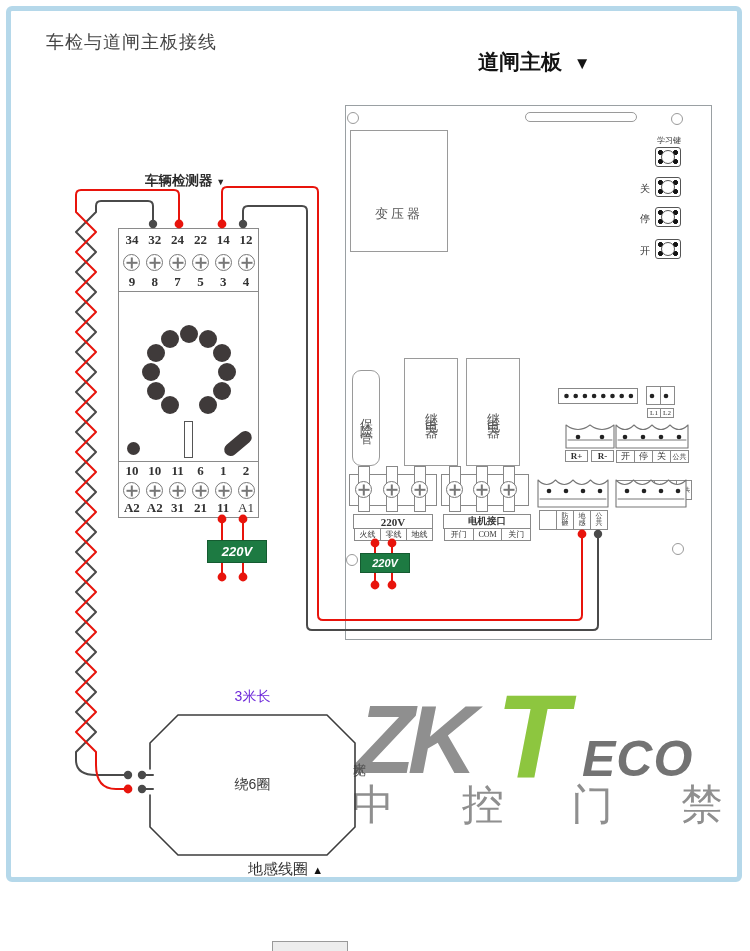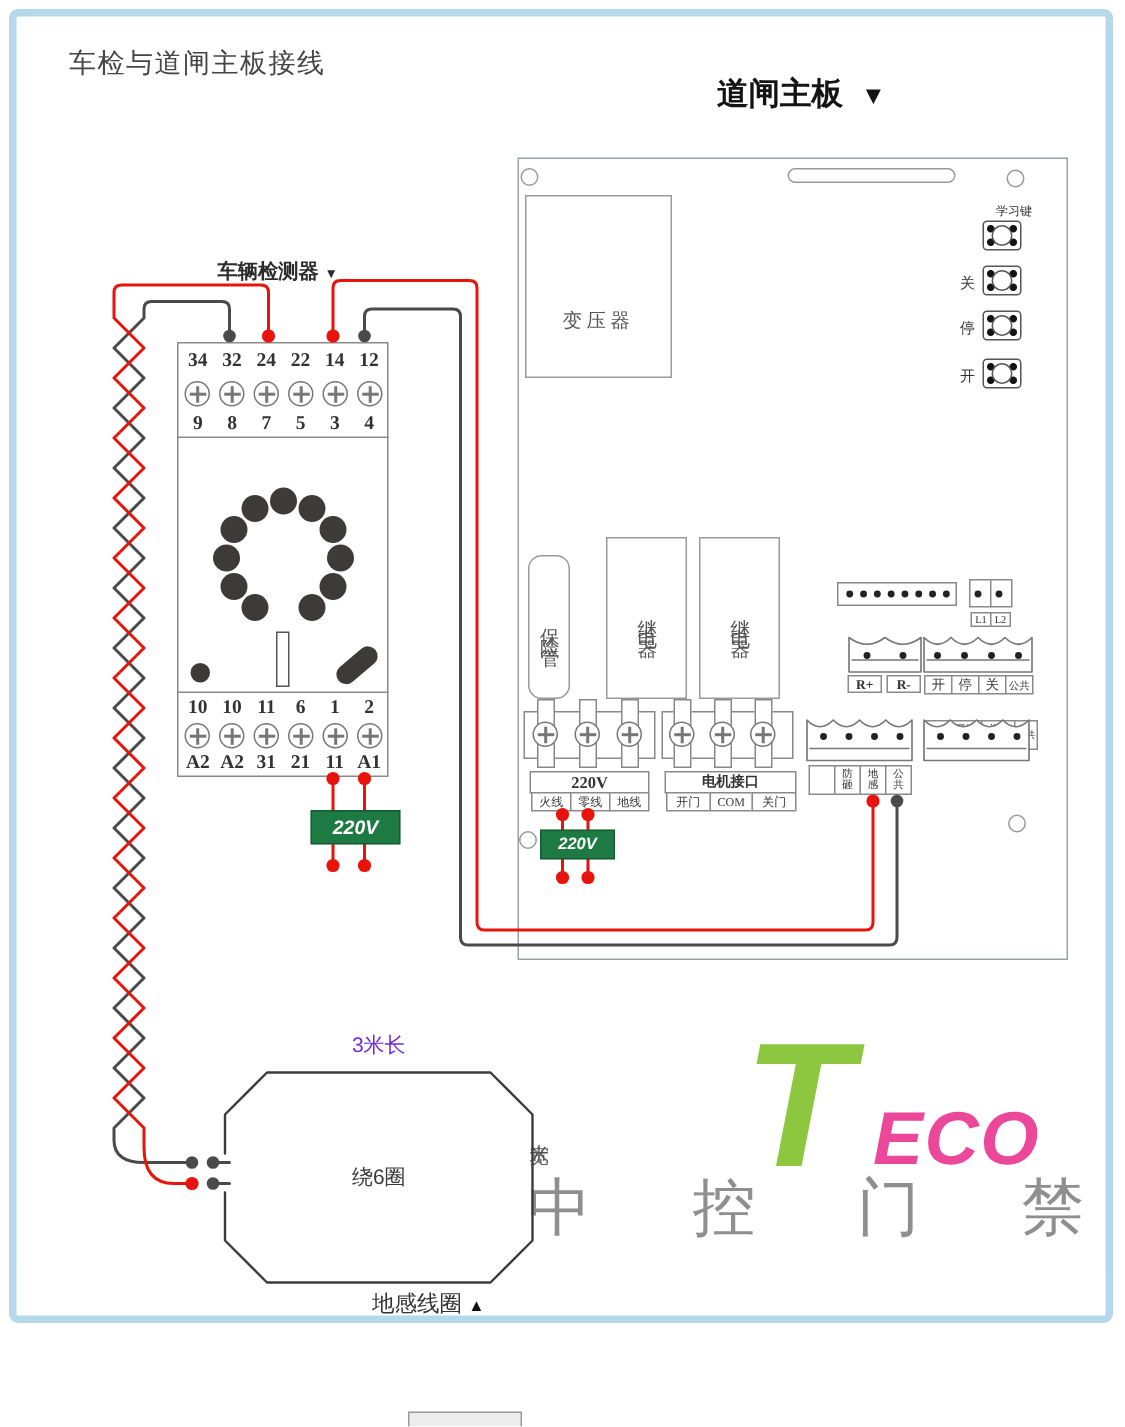--- a/index.html
+++ b/index.html
@@ -42,22 +42,23 @@
        font-style:italic;font-weight:bold;z-index:6;border:1px solid rgba(0,0,0,.25);}
   .stack{font-size:7px;line-height:7.5px;padding:2px 3px;word-break:break-all;}
   .wm{position:absolute;z-index:1;font-style:italic;font-weight:800;line-height:1;}
   .dividerH{position:absolute;height:0;border-top:1.1px solid #8a8a8a;}
 </style>
 </head>
 <body>
 
 <div id="stage">
 
+  <div class="wm" style="left:356px;top:692px;font-size:96px;color:#8f8f8f;letter-spacing:-7px;">ZK</div>
   <div class="wm" style="left:496px;top:678px;font-size:118px;color:#8dc63f;">T</div>
-  <div class="wm" style="left:582px;top:734px;font-size:50px;color:#ec4899;letter-spacing:1px;">ECO</div>
+  <div class="wm" style="left:582px;top:734px;font-size:50px;color:#737373;letter-spacing:1px;">ECO</div>
   <div class="wm" style="left:352px;top:784px;font-size:42px;color:#8f8f8f;font-style:normal;font-weight:500;word-spacing:56px;">中 控 门 禁</div>
 
   <div class="abs frame" style="left:6px;top:6px;width:736px;height:876px;z-index:0;"></div>
 
   <div class="abs" style="left:46px;top:30px;font-size:18px;color:#454545;letter-spacing:1px;z-index:3;">车检与道闸主板接线</div>
   <div class="abs" style="left:478px;top:48px;font-size:21px;font-weight:bold;color:#141414;z-index:3;">
     <span>道闸主板</span>
     <span style="font-size:17px;margin-left:6px;">▼</span>
   </div>
   <div class="abs" style="left:145px;top:172px;font-size:13.5px;font-weight:bold;color:#2c2c2c;z-index:3;">
@@ -140,21 +141,21 @@
     <div class="cell stack">地感</div>
     <div class="cell stack">公共</div>
   </div>
   <div class="cells serif" style="left:616px;top:480px;width:76px;height:20px;z-index:3;">
     <div class="cell" style="font-size:7px;">5V</div>
     <div class="cell stack" style="font-size:6.5px;line-height:7px;">开闸位</div>
     <div class="cell stack" style="font-size:6.5px;line-height:7px;">关闸位</div>
     <div class="cell" style="font-size:6.5px;">公共</div>
   </div>
 
-  <div class="btnlabel" style="left:650px;top:135px;font-size:8px;width:38px;text-align:right;z-index:3;">学习键</div>
+  <div class="btnlabel" style="left:650px;top:135px;font-size:8px;width:38px;text-align:center;z-index:3;">学习键</div>
   <div class="tact" style="left:655px;top:147px;z-index:2;"></div>
   <div class="btnlabel" style="left:640px;top:182px;z-index:3;">关</div>
   <div class="tact" style="left:655px;top:177px;z-index:2;"></div>
   <div class="btnlabel" style="left:640px;top:212px;z-index:3;">停</div>
   <div class="tact" style="left:655px;top:207px;z-index:2;"></div>
   <div class="btnlabel" style="left:640px;top:244px;z-index:3;">开</div>
   <div class="tact" style="left:655px;top:239px;z-index:2;"></div>
 
   <div class="abs" style="left:118px;top:228px;width:141px;height:290px;border:1.2px solid #8a8a8a;background:#fff;z-index:2;"></div>
   <div class="dividerH" style="left:118px;top:291px;width:141px;z-index:2;"></div>
@@ -191,21 +192,21 @@
     <div class="cell" style="border:none;font-size:13px;font-weight:bold;">1</div>
     <div class="cell" style="border:none;font-size:13px;font-weight:bold;">2</div>
   </div>
   <div id="det-screws-bottom"></div>
   <div class="cells serif" style="left:119px;top:501px;width:139px;height:14px;z-index:3;">
     <div class="cell" style="border:none;font-size:13px;font-weight:bold;">A2</div>
     <div class="cell" style="border:none;font-size:13px;font-weight:bold;">A2</div>
     <div class="cell" style="border:none;font-size:13px;font-weight:bold;">31</div>
     <div class="cell" style="border:none;font-size:13px;font-weight:bold;">21</div>
     <div class="cell" style="border:none;font-size:13px;font-weight:bold;">11</div>
-    <div class="cell" style="border:none;font-size:13px;font-weight:bold;text-align:right;">A1</div>
+    <div class="cell" style="border:none;font-size:13px;font-weight:normal;text-align:right;">A1</div>
   </div>
 
   <div class="tag" style="left:207px;top:540px;width:58px;height:21px;background:#1d7a42;font-size:13px;">220V</div>
   <div class="tag" style="left:360px;top:553px;width:48px;height:18px;background:#1d7a42;font-size:11px;">220V</div>
 
   <div class="abs" style="left:210px;top:688px;width:85px;text-align:center;font-size:14px;color:#6d28d9;z-index:3;">3米长</div>
   <div class="abs" style="left:210px;top:776px;width:85px;text-align:center;font-size:14px;color:#3a3a3a;z-index:3;">绕6圈</div>
   <div class="abs" style="left:350px;top:752px;writing-mode:vertical-rl;font-size:13px;color:#555;z-index:3;">米宽</div>
   <div class="abs" style="left:248px;top:860px;font-size:15px;color:#333;font-weight:500;z-index:3;">
     <span>地感线圈</span>

